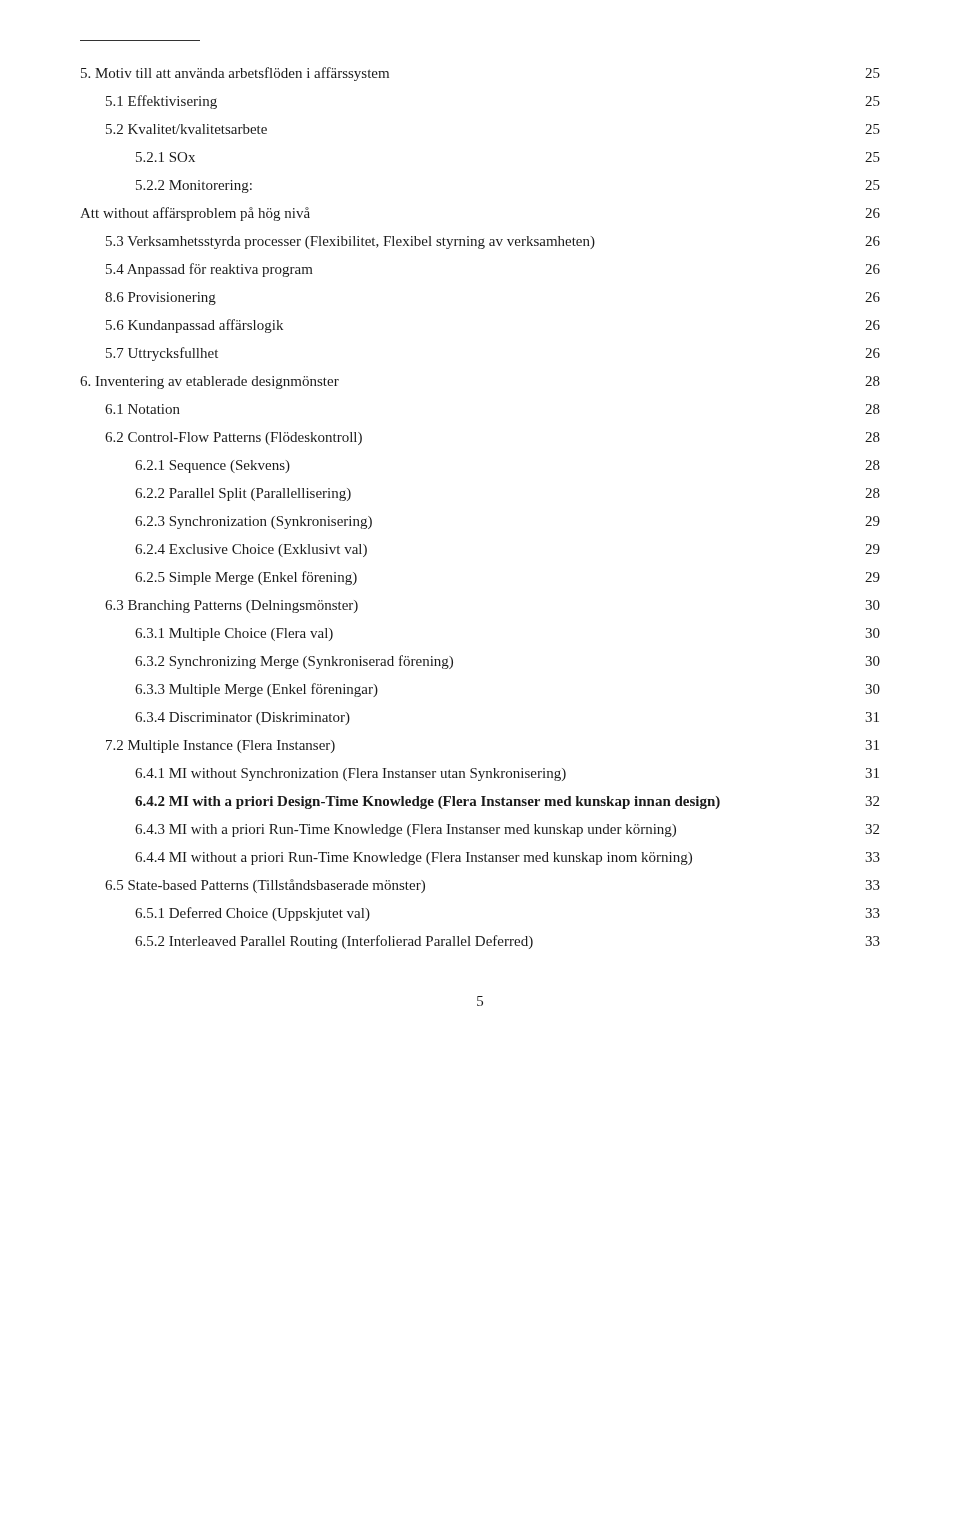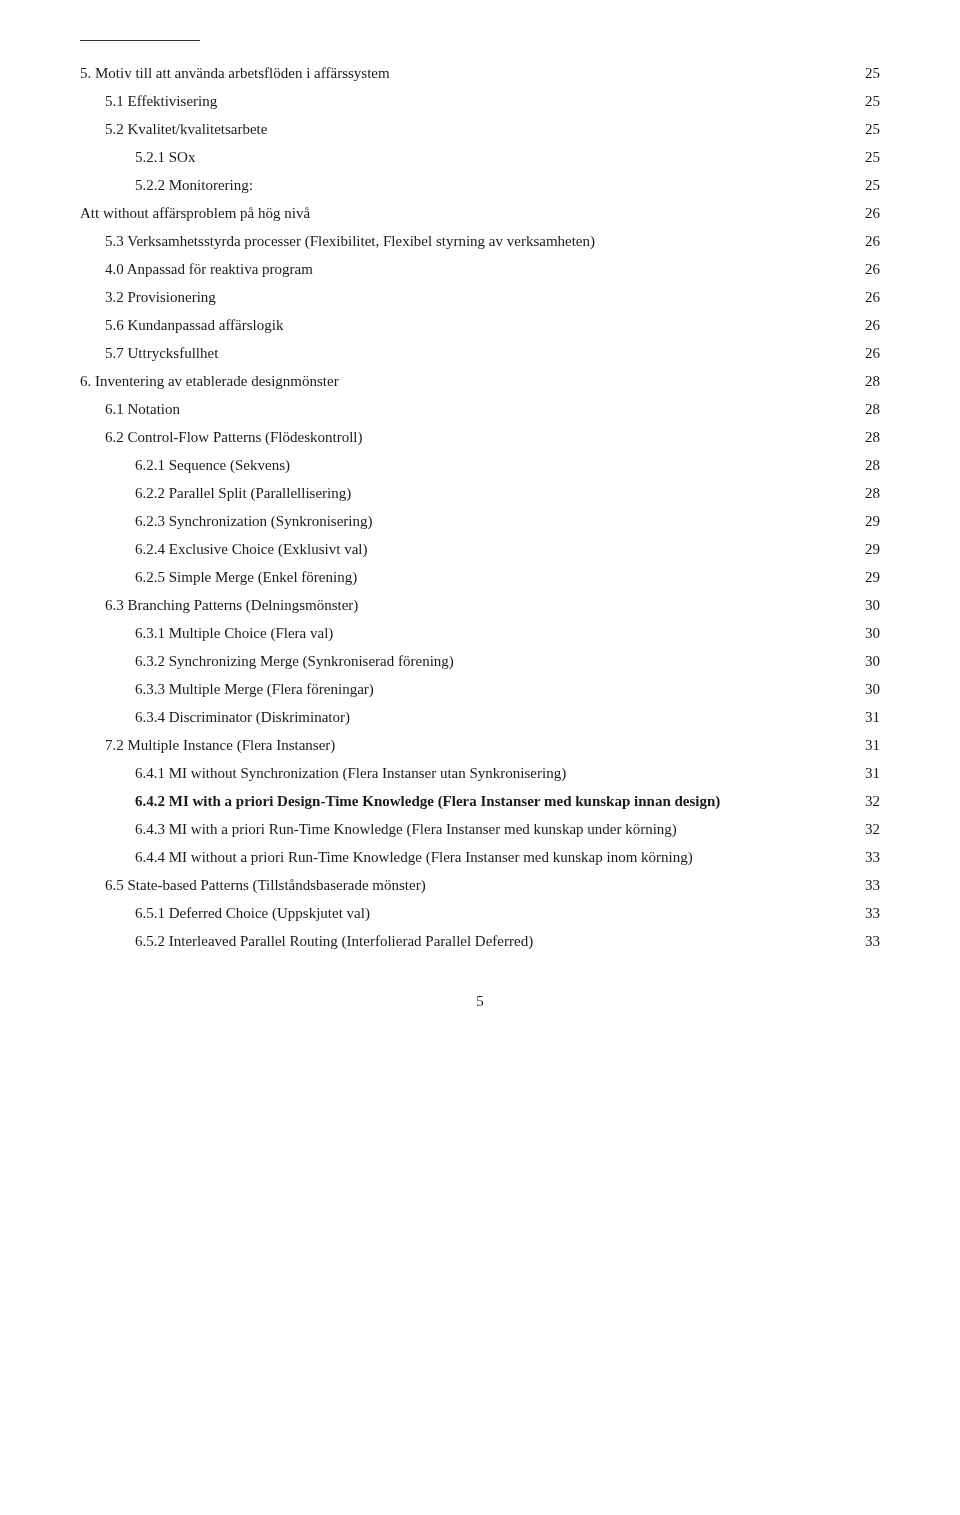--- a/index.html
+++ b/index.html
@@ -111,25 +111,25 @@
     </div>
     <div class="toc-entry level-0" style="padding-left: 0px;">
       <span class="entry-text" style="padding-left:0px;">Att without affärsproblem på hög nivå</span>
       <span class="page-num">26</span>
     </div>
     <div class="multi-line-entry">
       <span class="entry-text" style="padding-left:25px;">5.3   Verksamhetsstyrda processer (Flexibilitet, Flexibel styrning av verksamheten)</span>
       <span class="page-num">26</span>
     </div>
     <div class="toc-entry level-1">
-      <span class="entry-text">4.0   Anpassad för reaktiva program</span>
-      <span class="page-num">26</span>
-    </div>
-    <div class="toc-entry level-1">
-      <span class="entry-text">3.2   Provisionering</span>
+      <span class="entry-text">5.4   Anpassad för reaktiva program</span>
+      <span class="page-num">26</span>
+    </div>
+    <div class="toc-entry level-1">
+      <span class="entry-text">8.6   Provisionering</span>
       <span class="page-num">26</span>
     </div>
     <div class="toc-entry level-1">
       <span class="entry-text">5.6   Kundanpassad affärslogik</span>
       <span class="page-num">26</span>
     </div>
     <div class="toc-entry level-1">
       <span class="entry-text">5.7   Uttrycksfullhet</span>
       <span class="page-num">26</span>
     </div>
@@ -171,21 +171,21 @@
     </div>
     <div class="toc-entry level-2">
       <span class="entry-text">6.3.1 Multiple Choice (Flera val)</span>
       <span class="page-num">30</span>
     </div>
     <div class="toc-entry level-2">
       <span class="entry-text">6.3.2 Synchronizing Merge (Synkroniserad förening)</span>
       <span class="page-num">30</span>
     </div>
     <div class="toc-entry level-2">
-      <span class="entry-text">6.3.3 Multiple Merge (Flera föreningar)</span>
+      <span class="entry-text">6.3.3 Multiple Merge (Enkel föreningar)</span>
       <span class="page-num">30</span>
     </div>
     <div class="toc-entry level-2">
       <span class="entry-text">6.3.4 Discriminator (Diskriminator)</span>
       <span class="page-num">31</span>
     </div>
     <div class="toc-entry level-1">
       <span class="entry-text">7.2   Multiple Instance (Flera Instanser)</span>
       <span class="page-num">31</span>
     </div>

